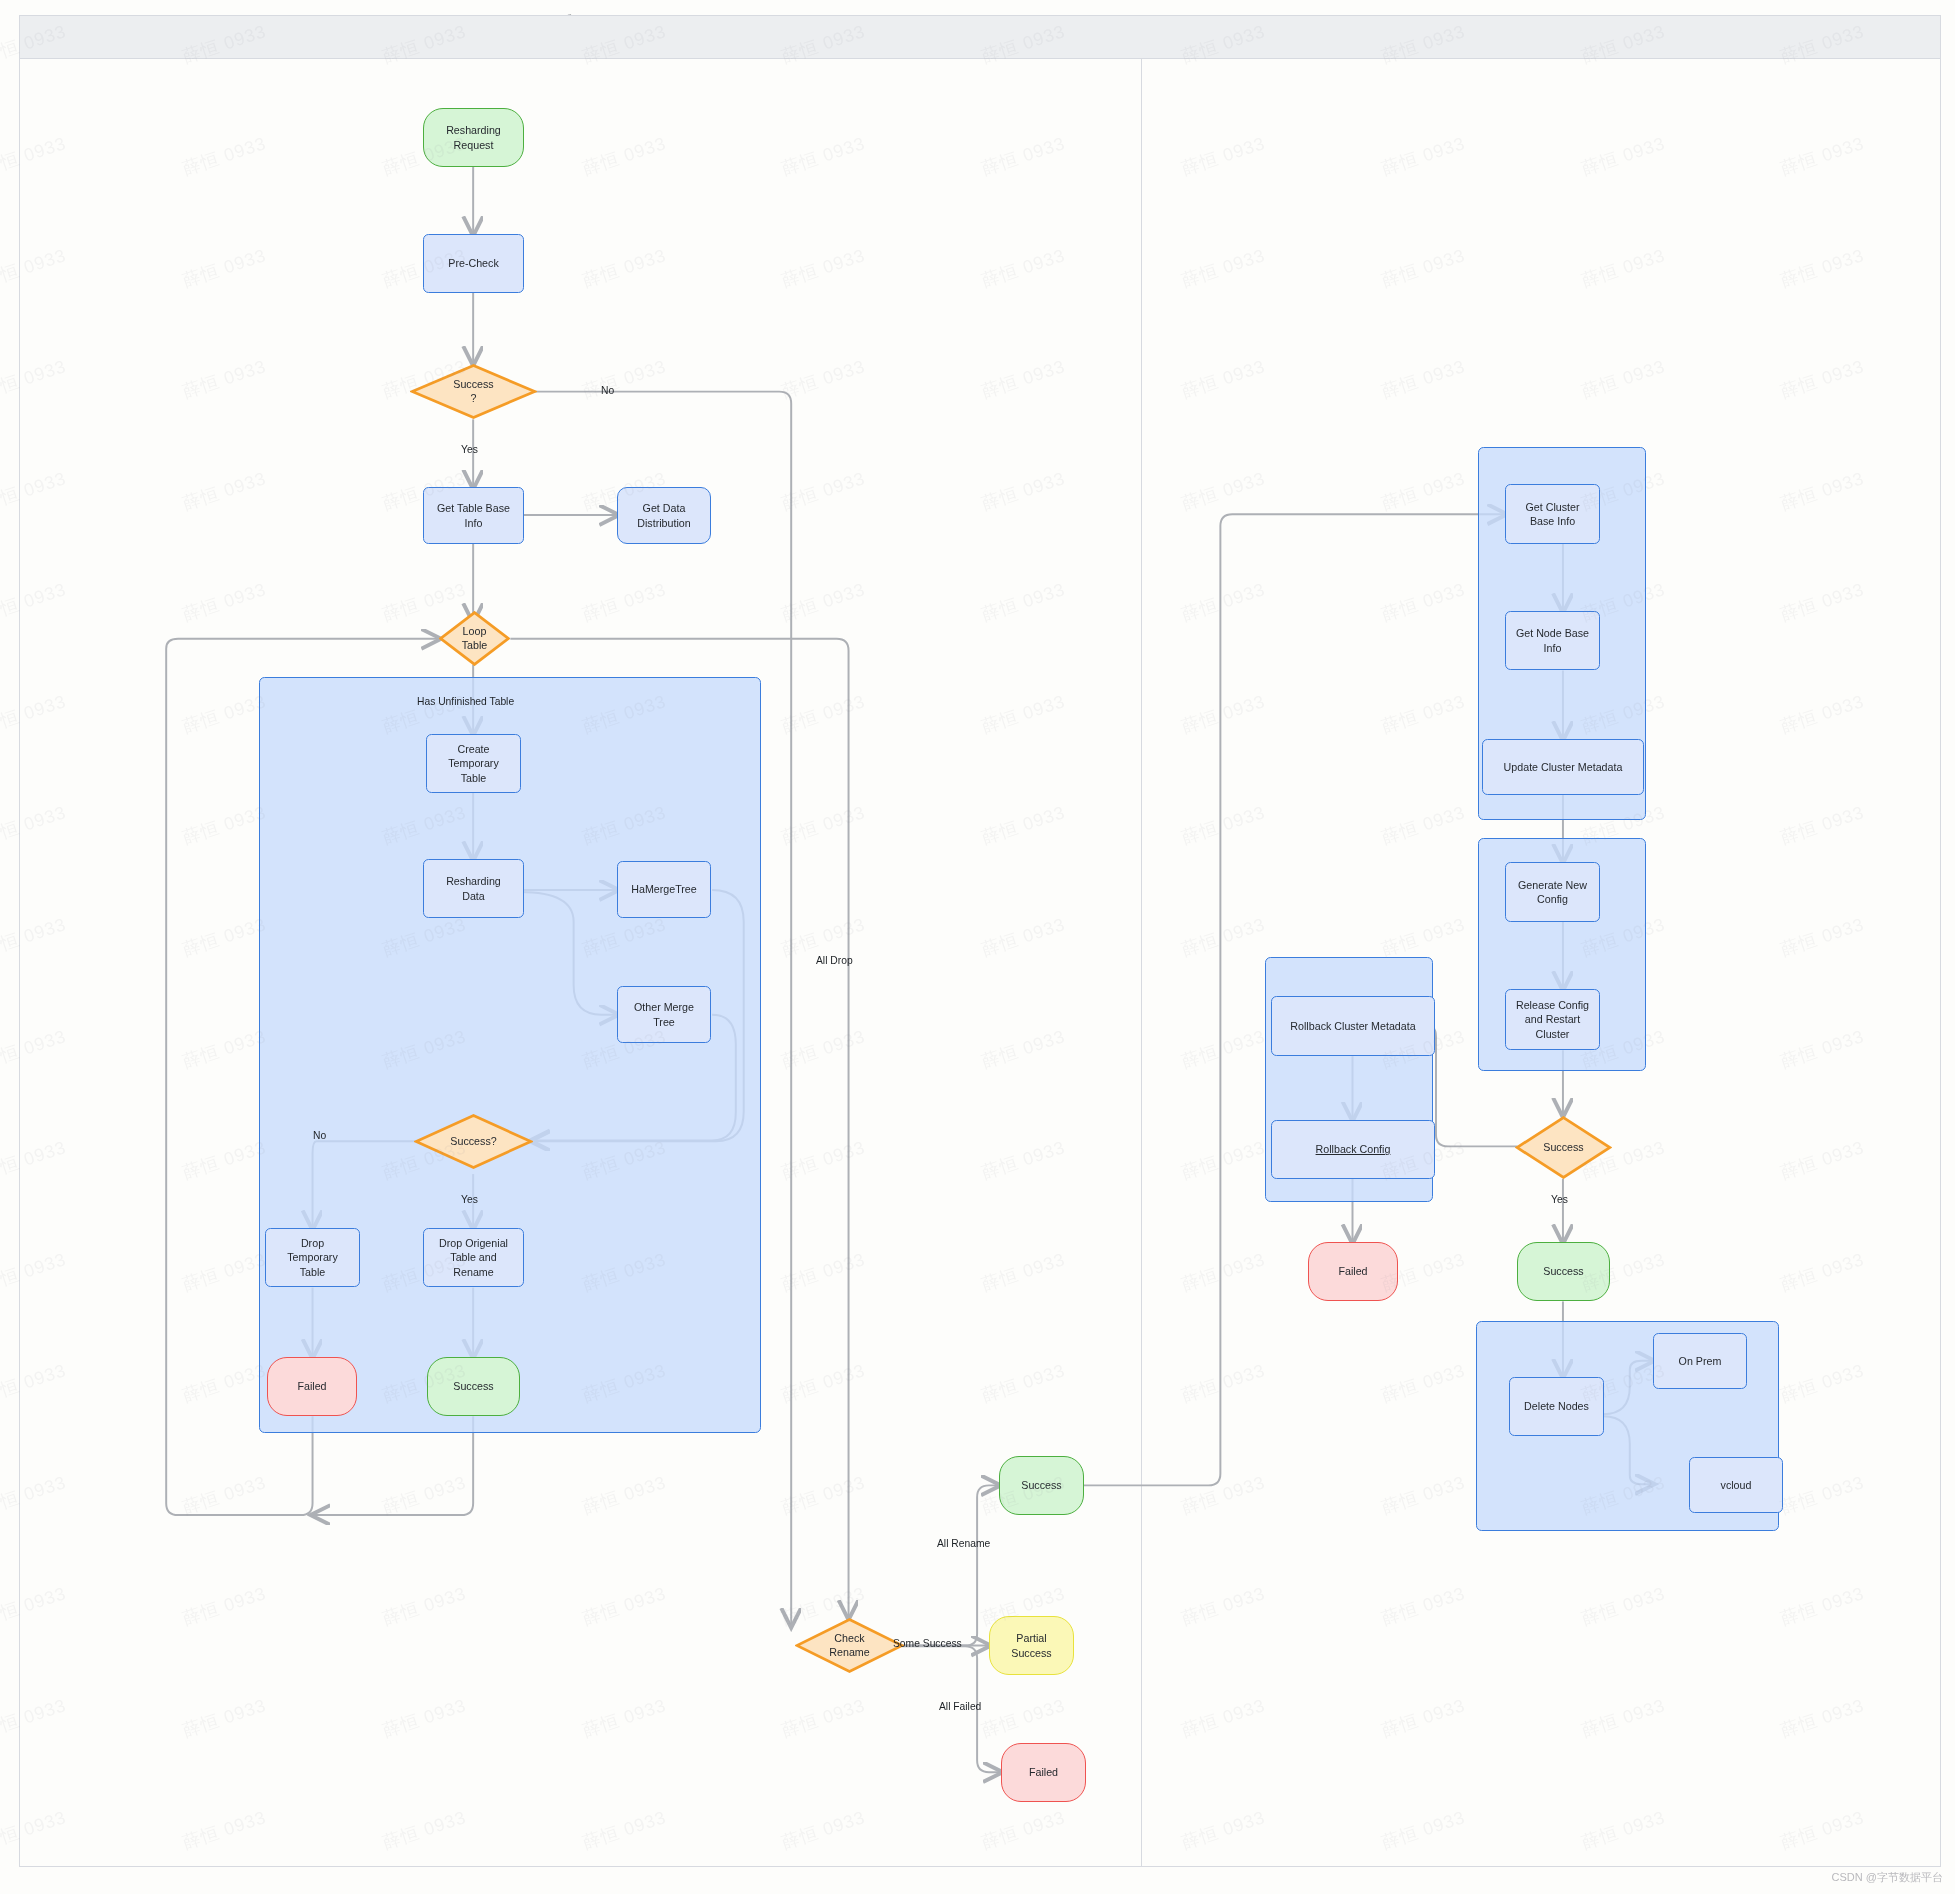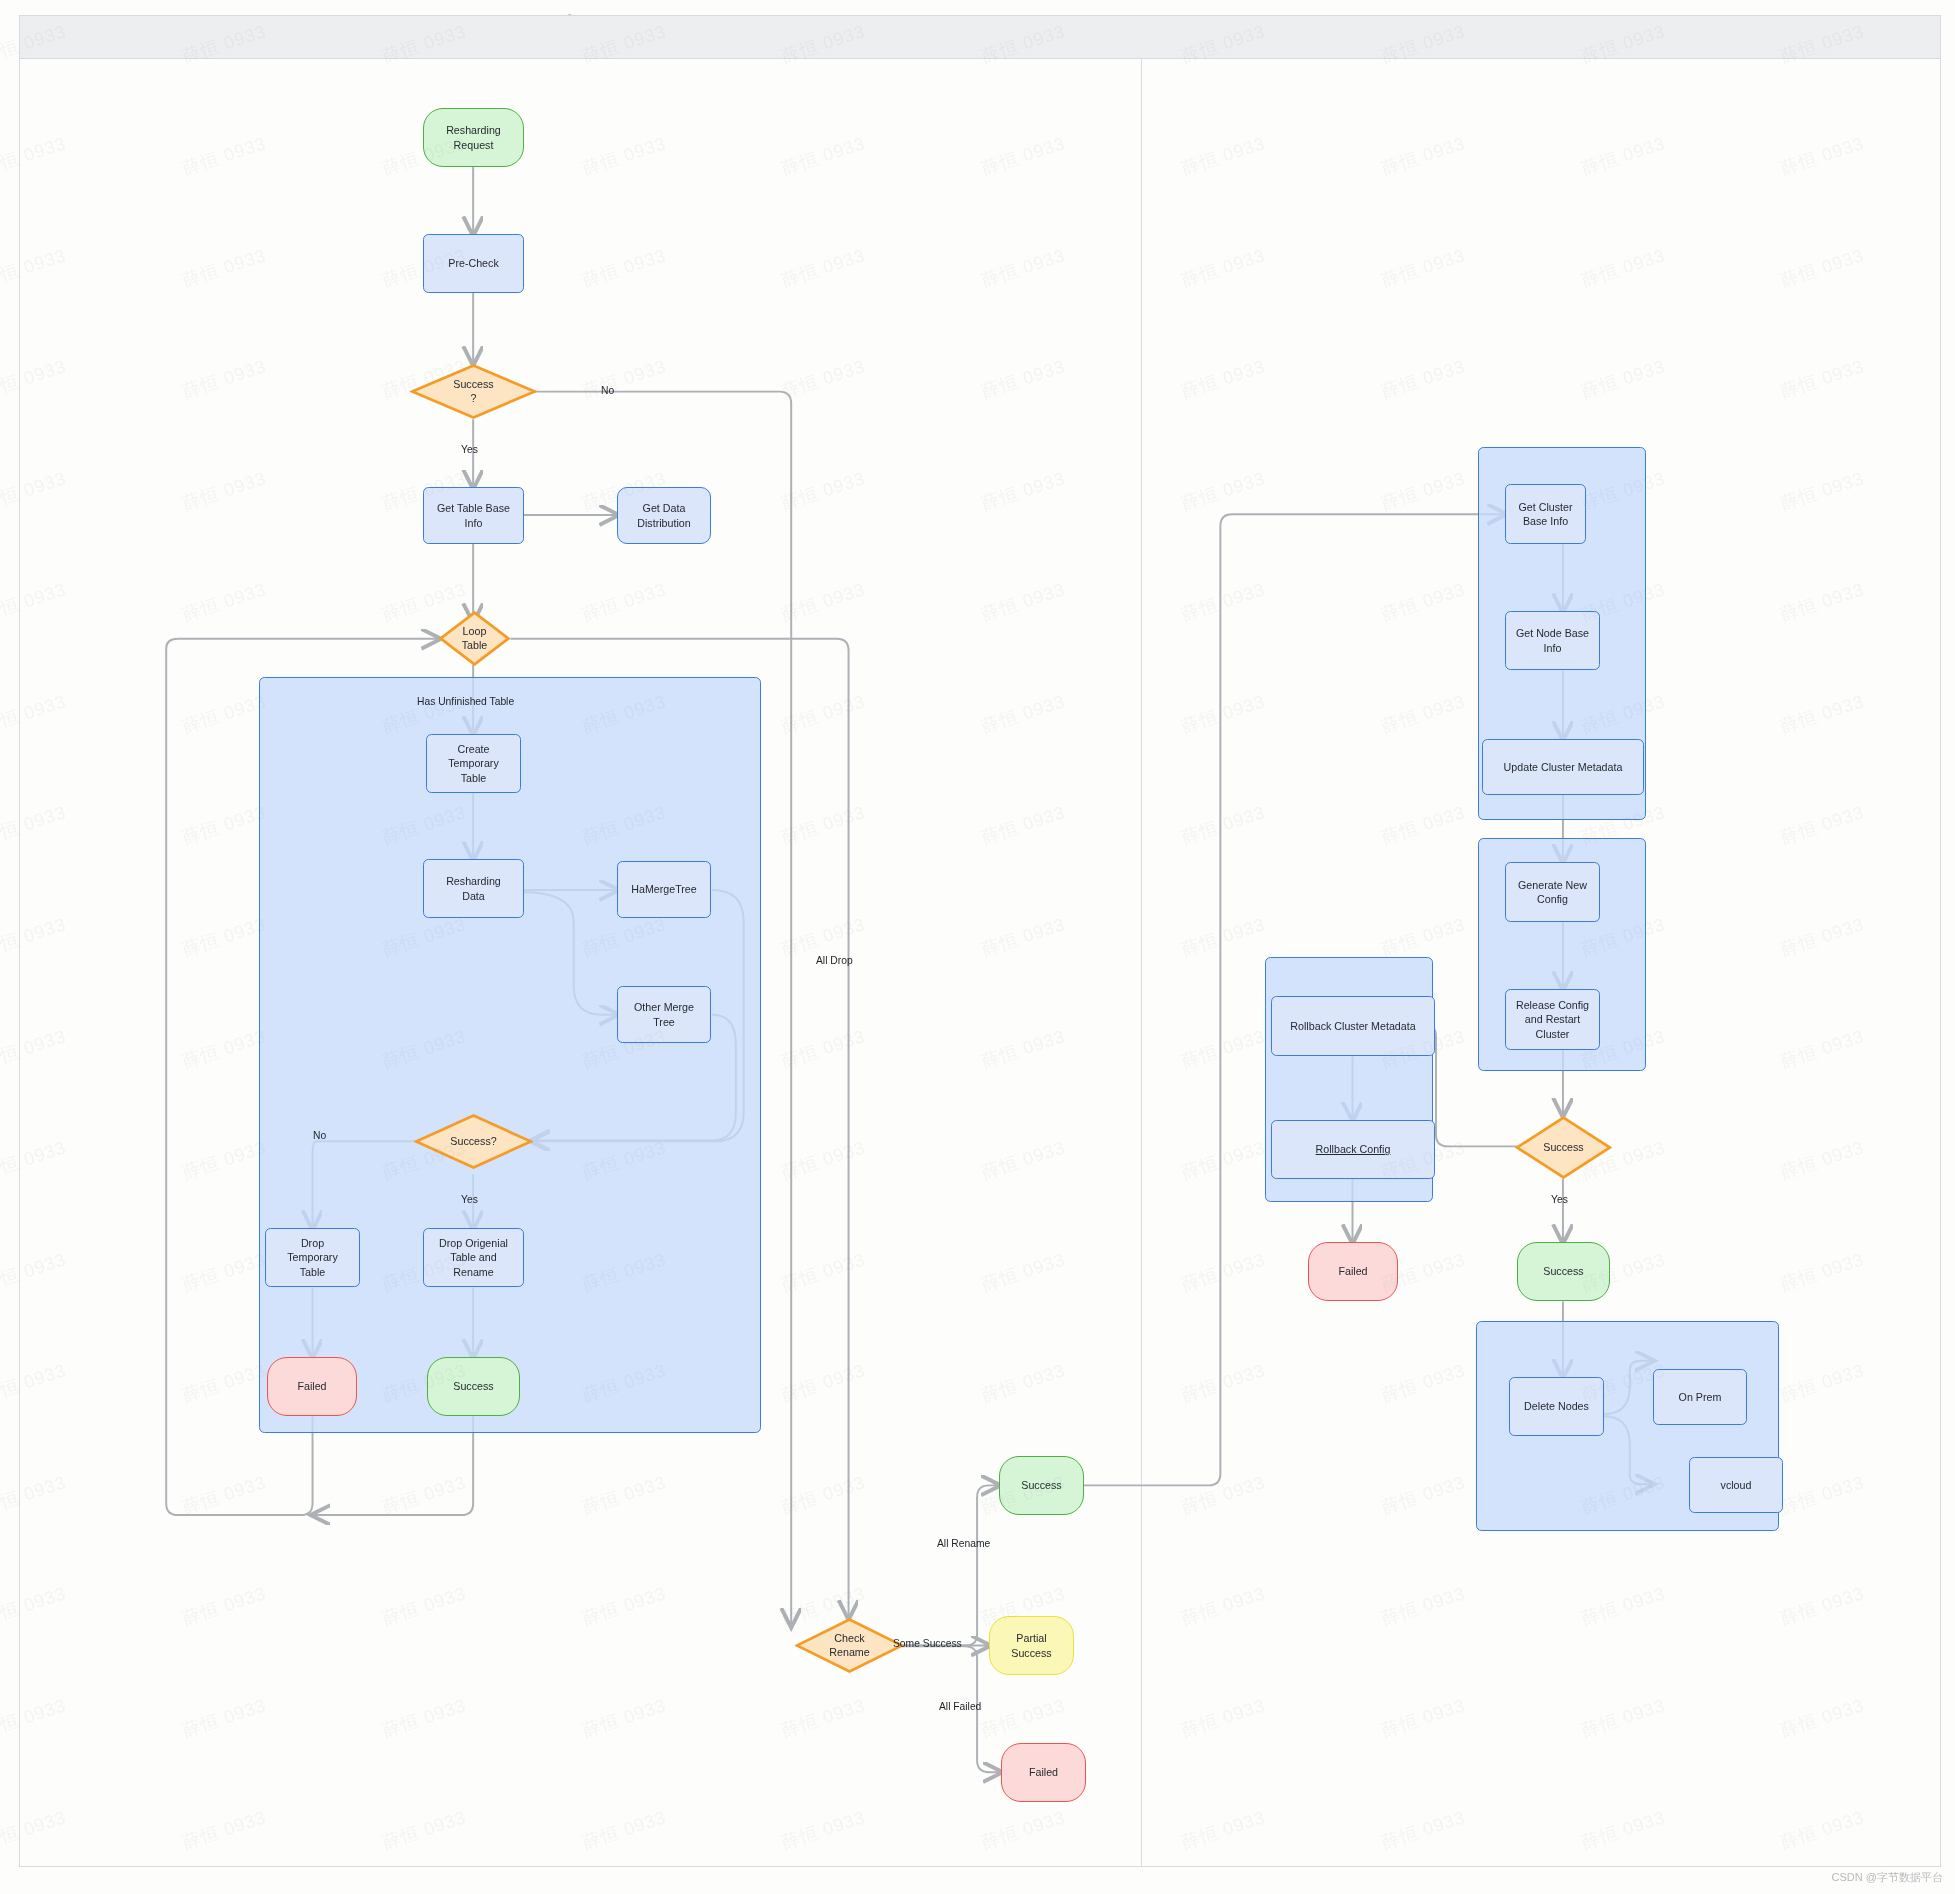--- a/index.html
+++ b/index.html
@@ -248,21 +248,21 @@
 Rename</div>
 </div>
 
 <div class="node term green" style="left:999px;top:1456px;width:85px;height:59px;">Success</div>
 
 <div class="node term yellow" style="left:989px;top:1616px;width:85px;height:59px;white-space:pre-line;">Partial
 Success</div>
 
 <div class="node term red" style="left:1001px;top:1743px;width:85px;height:59px;">Failed</div>
 
-<div class="node proc" style="left:1505px;top:484px;width:81px;height:60px;white-space:pre-line;">Get Cluster
+<div class="node proc" style="left:1505px;top:484px;width:95px;height:60px;white-space:pre-line;">Get Cluster
 Base Info</div>
 
 <div class="node proc" style="left:1505px;top:611px;width:95px;height:59px;white-space:pre-line;">Get Node Base
 Info</div>
 
 <div class="node proc" style="left:1482px;top:739px;width:162px;height:56px;">Update Cluster Metadata</div>
 
 <div class="node proc" style="left:1505px;top:862px;width:95px;height:60px;white-space:pre-line;">Generate New
 Config</div>
 
@@ -280,21 +280,21 @@
 <div class="node proc" style="left:1271px;top:996px;width:164px;height:60px;">Rollback Cluster Metadata</div>
 
 <div class="node proc" style="left:1271px;top:1120px;width:164px;height:59px;text-decoration:underline;">Rollback Config</div>
 
 <div class="node term red" style="left:1308px;top:1242px;width:90px;height:59px;">Failed</div>
 
 <div class="node term green" style="left:1517px;top:1242px;width:93px;height:59px;">Success</div>
 
 <div class="node proc" style="left:1509px;top:1377px;width:95px;height:59px;">Delete Nodes</div>
 
-<div class="node proc" style="left:1653px;top:1333px;width:94px;height:56px;margin-top:36px;">On Prem</div>
+<div class="node proc" style="left:1653px;top:1333px;width:94px;height:56px;">On Prem</div>
 
 <div class="node proc" style="left:1653px;top:1457px;width:94px;height:56px;margin-left:36px;">vcloud</div>
 
 <div class="elabel" style="left:601px;top:385px;">No</div>
 <div class="elabel" style="left:461px;top:444px;">Yes</div>
 <div class="elabel" style="left:417px;top:696px;">Has Unfinished Table</div>
 <div class="elabel" style="left:816px;top:955px;">All Drop</div>
 <div class="elabel" style="left:313px;top:1130px;">No</div>
 <div class="elabel" style="left:461px;top:1194px;">Yes</div>
 <div class="elabel" style="left:937px;top:1538px;">All Rename</div>

